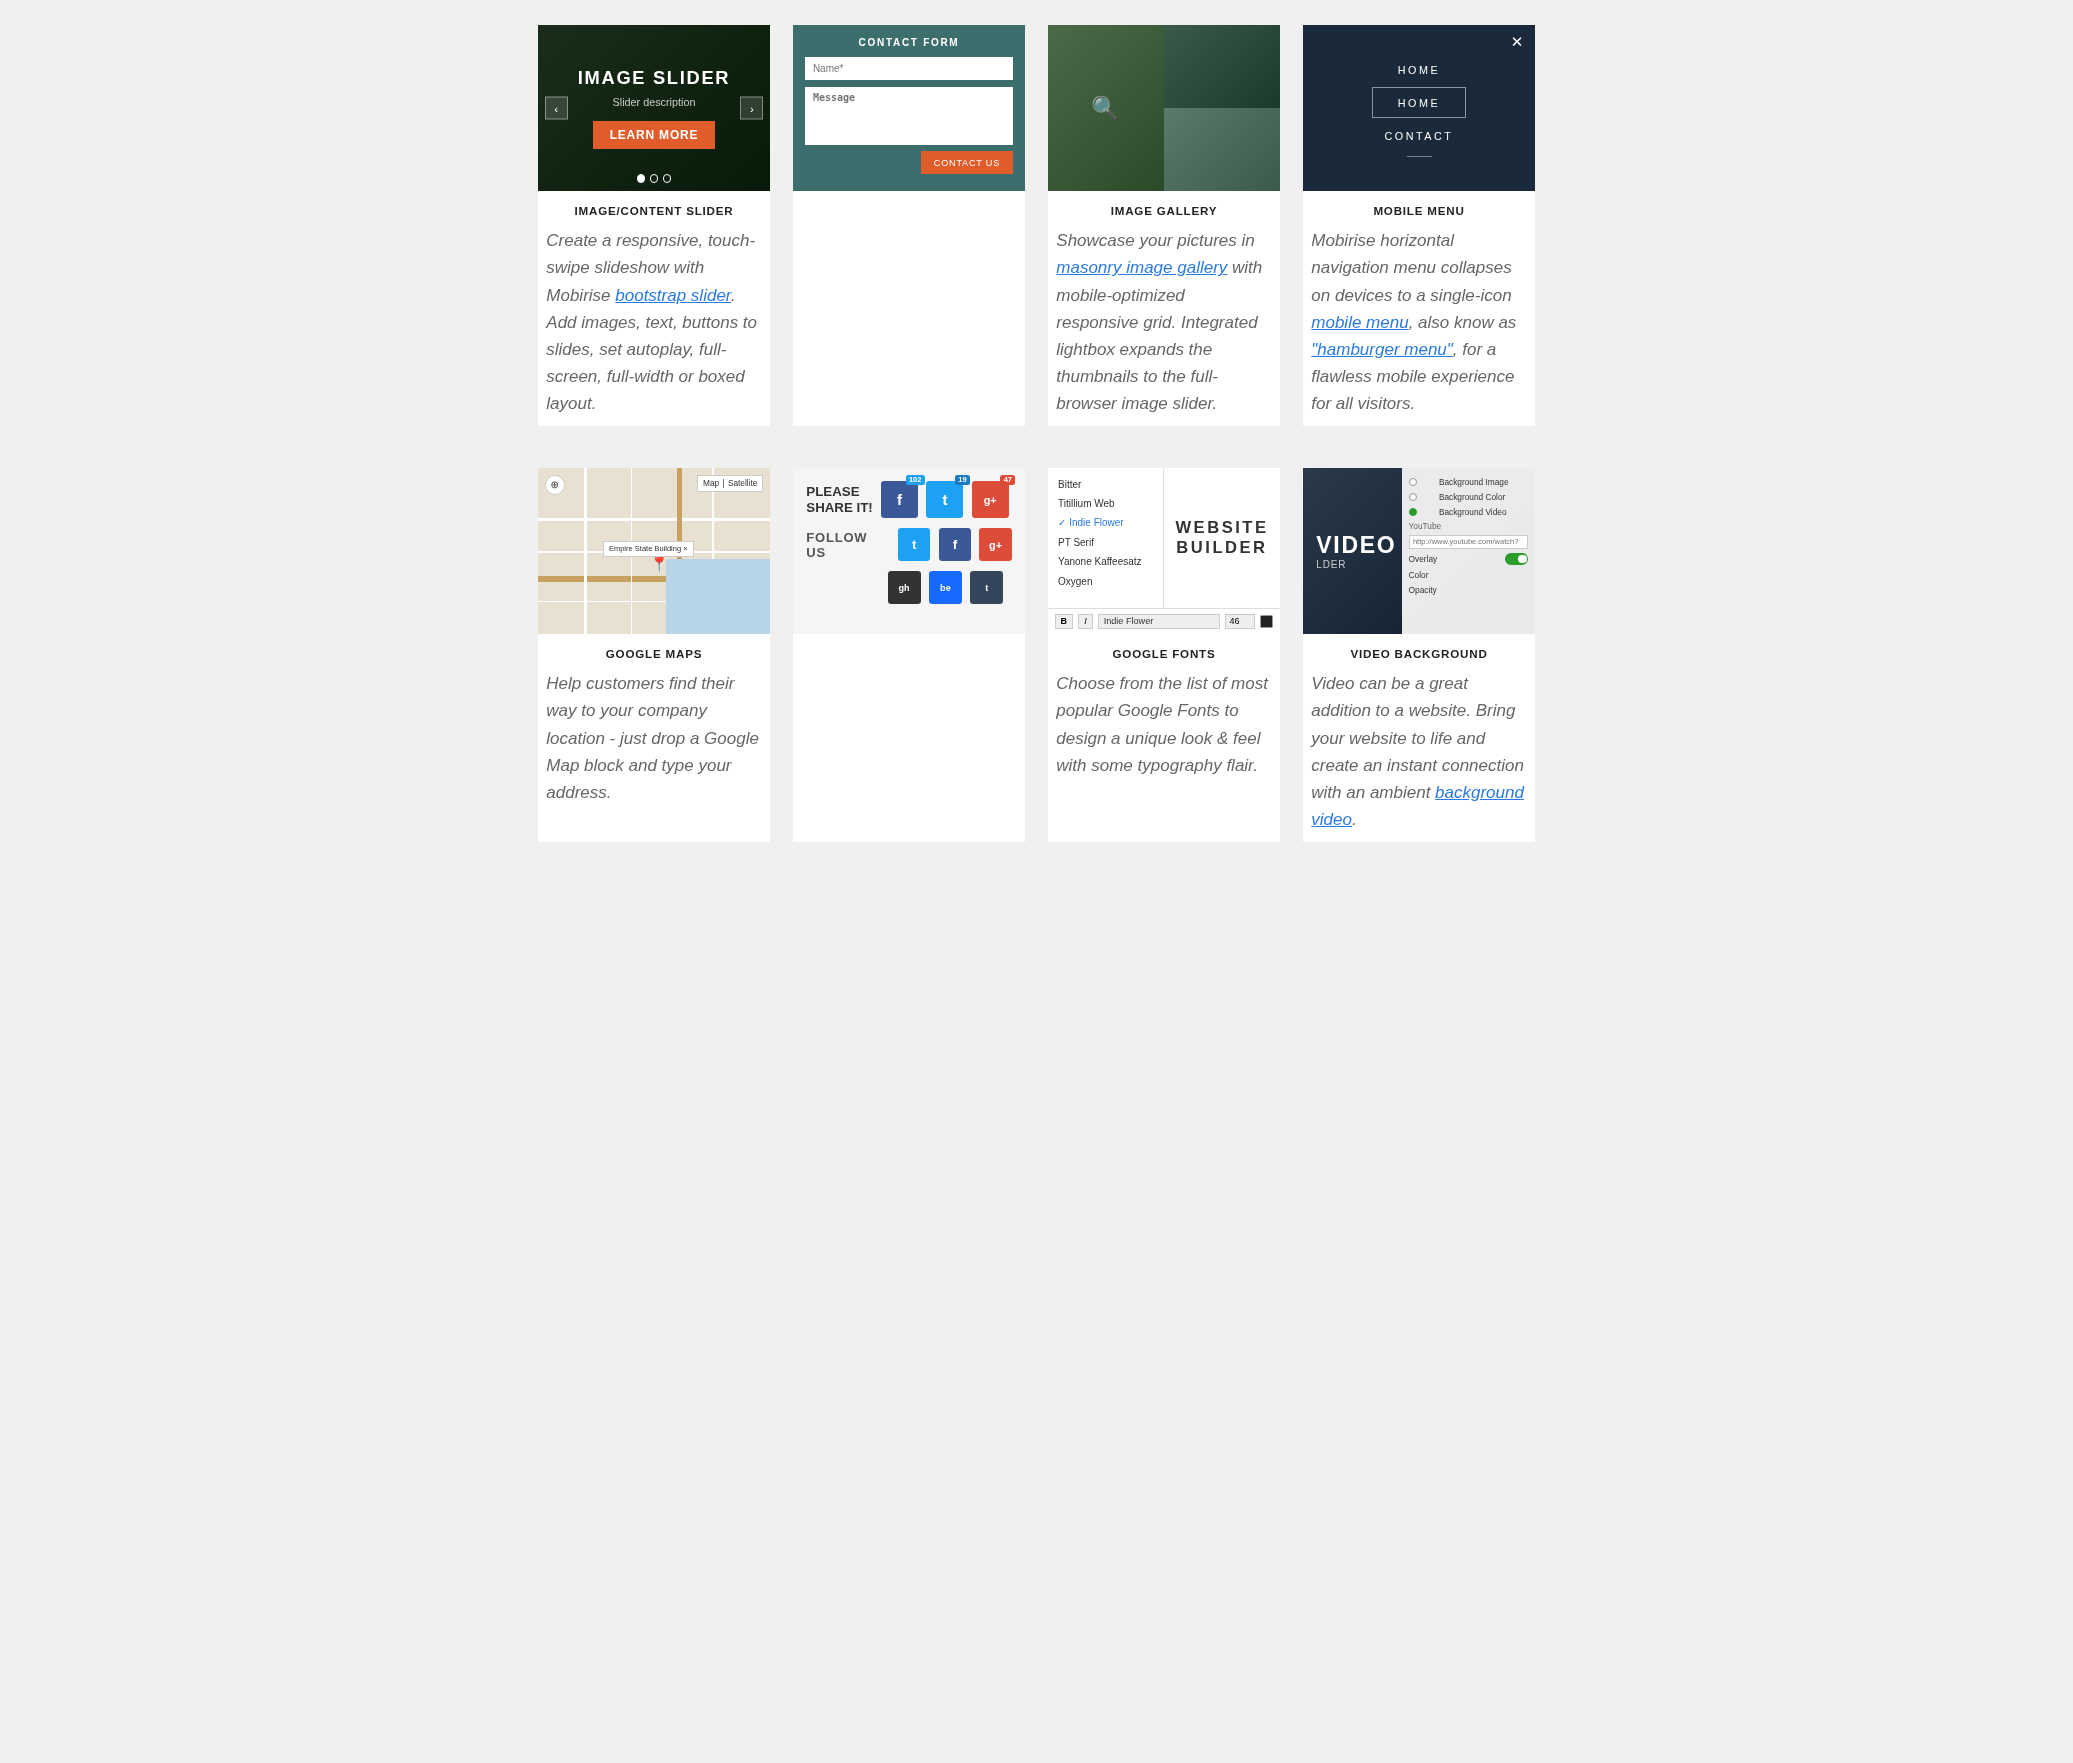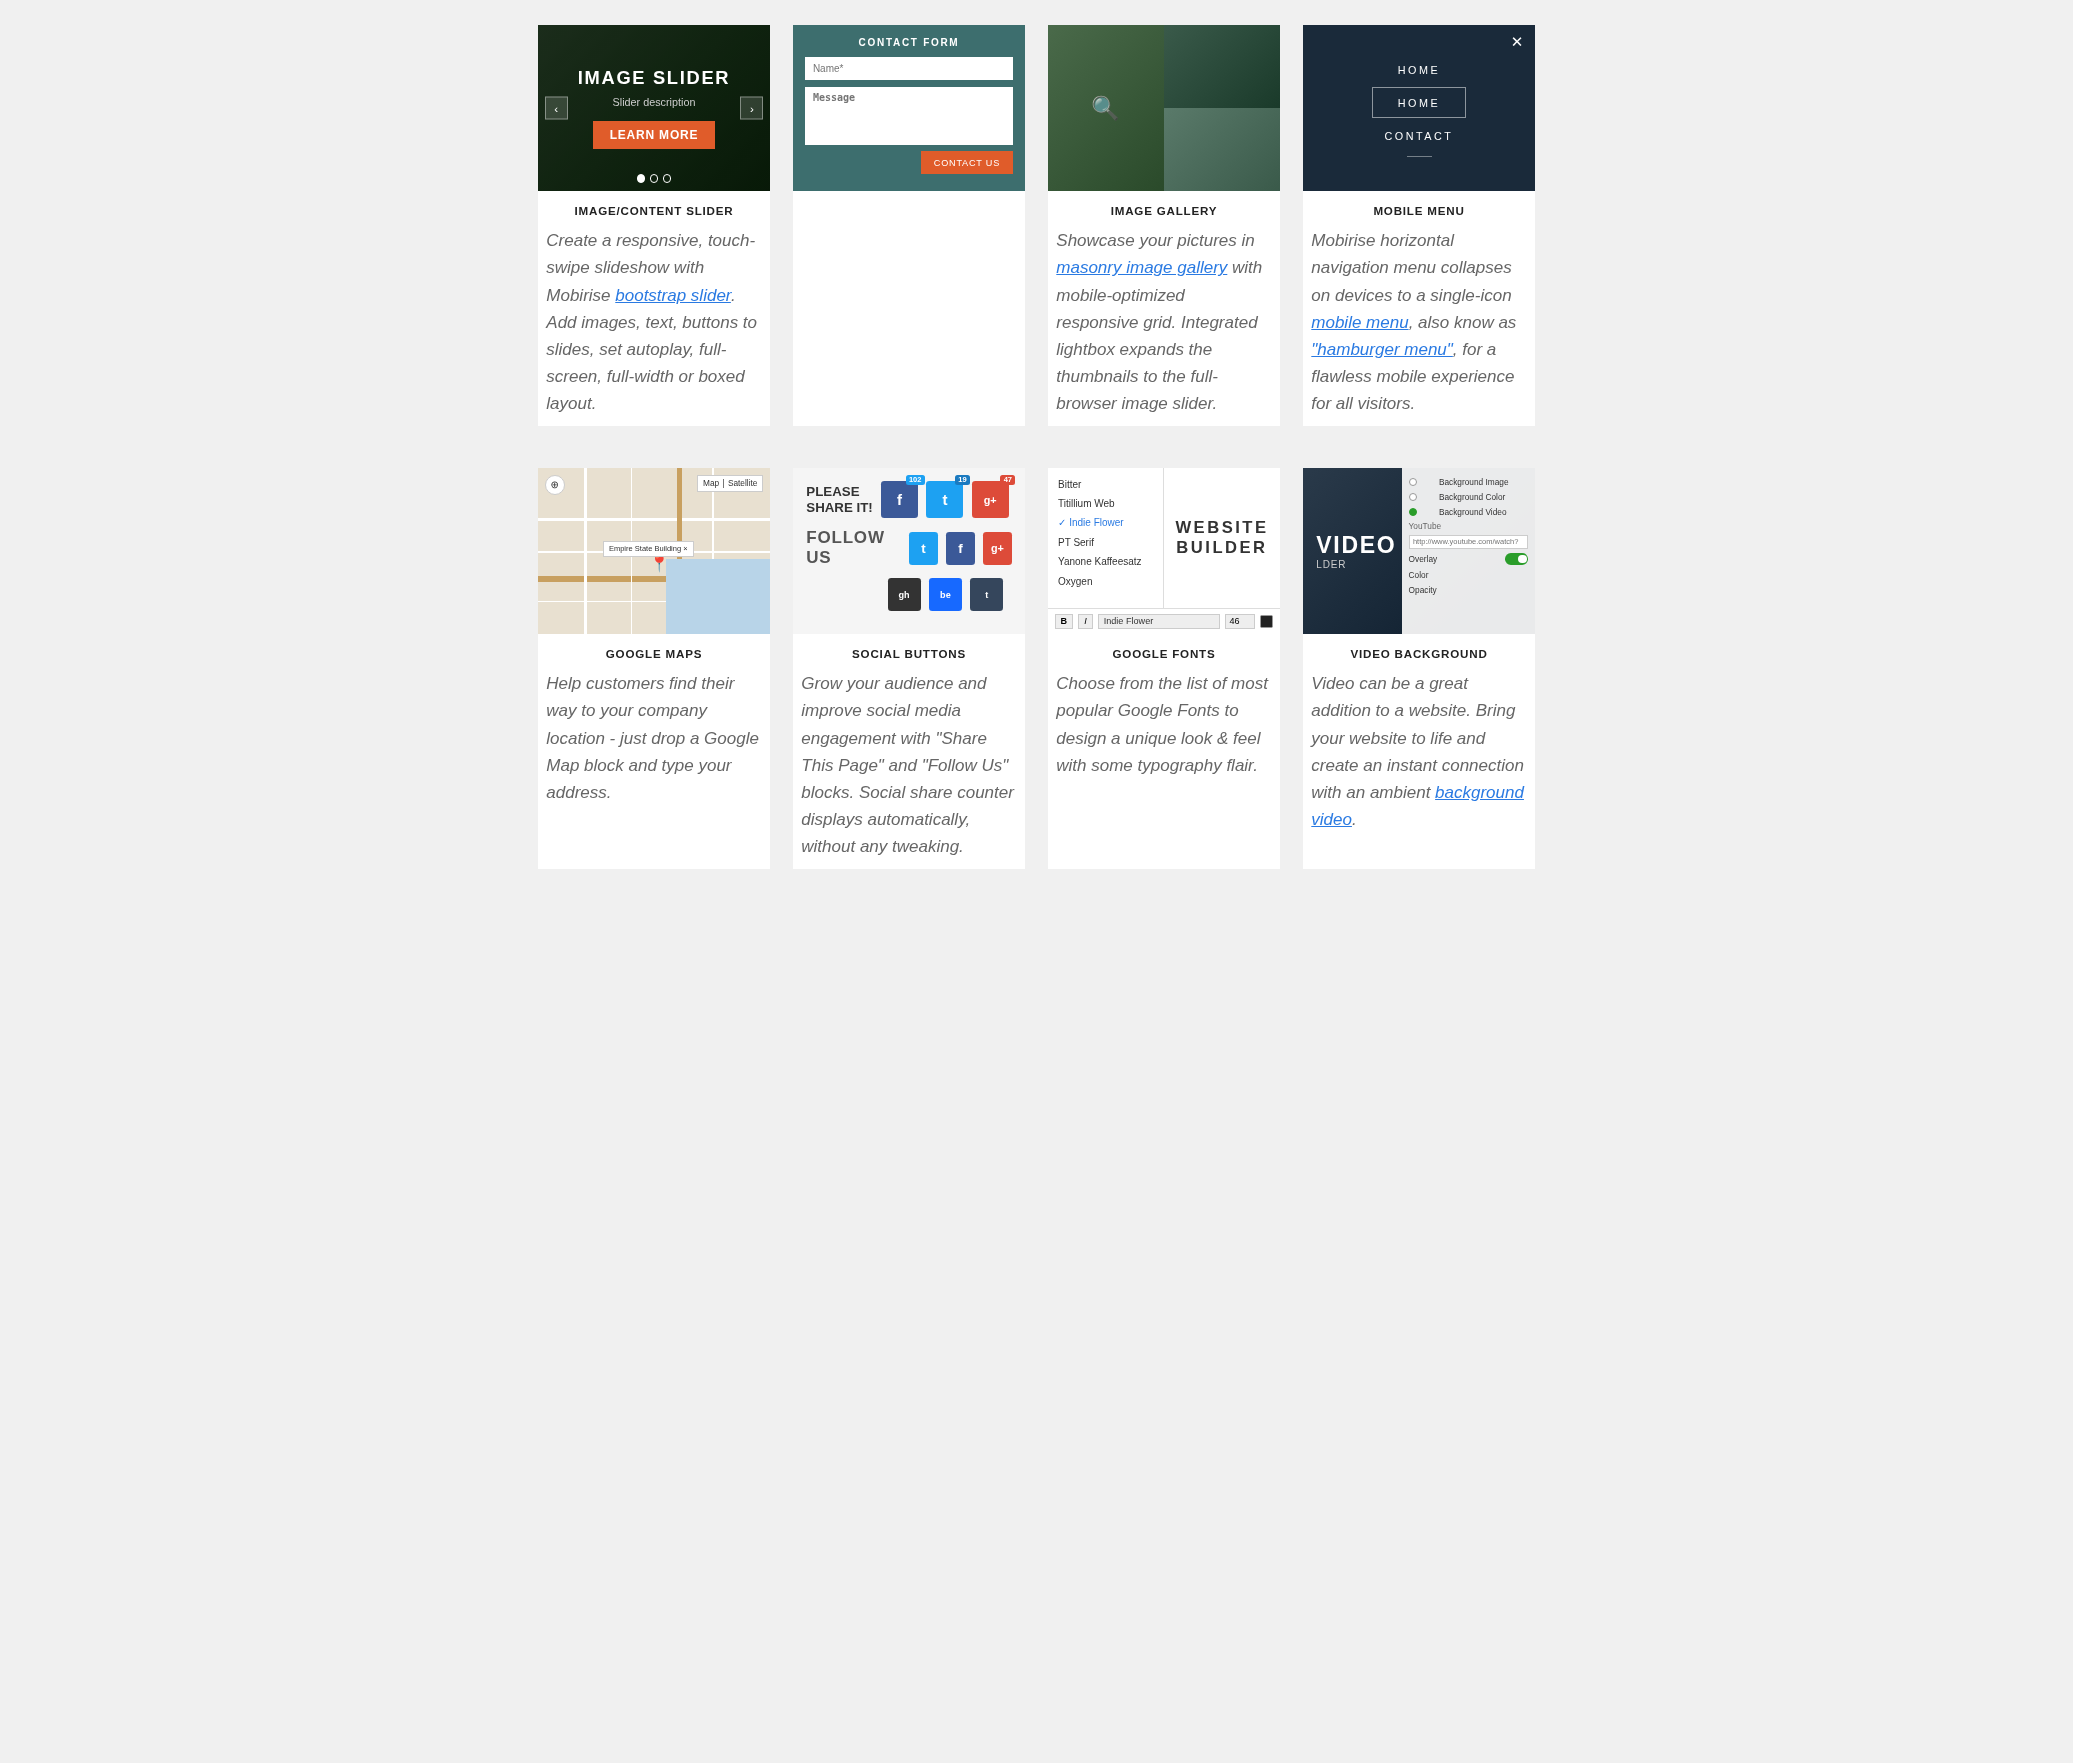--- a/index.html
+++ b/index.html
@@ -358,21 +358,21 @@
       border-radius: 2.5px;
       font-weight: 700;
     }
     .badge-red { background: #dd4b39; }
     .follow-row {
       display: flex;
       align-items: center;
       gap: 8.3px;
     }
     .follow-text {
-      font-size: 17px;
+      font-size: 13px;
       font-weight: 700;
       color: #555;
       letter-spacing: 0.8px;
     }
     .social-btn-sm {
       width: 33px;
       height: 33px;
       border-radius: 3.3px;
       display: flex;
       align-items: center;
@@ -686,24 +686,20 @@
             <span style="font-size:9.1px">gh</span>
           </div>
         <div class="social-btn-sm btn-be">
             <span style="font-size:9.1px">be</span>
           </div>
         <div class="social-btn-sm btn-tu">
             <span style="font-size:9.1px">t</span>
           </div>
       </div>
     </div>
-    <div class="card-body">
-      <div class="card-title">SOCIAL BUTTONS</div>
-      <div class="card-desc">Grow your audience and improve social media engagement with "Share This Page" and "Follow Us" blocks. Social share counter displays automatically, without any tweaking.</div>
-    </div>
   </div>
 
   <div class="card">
     <div class="card-preview fonts-preview">
       <div class="fonts-top">
         <div class="fonts-list">
           <div class="font-item">Bitter</div>
           <div class="font-item">Titillium Web</div>
           <div class="font-item checked selected">Indie Flower</div>
           <div class="font-item">PT Serif</div>

